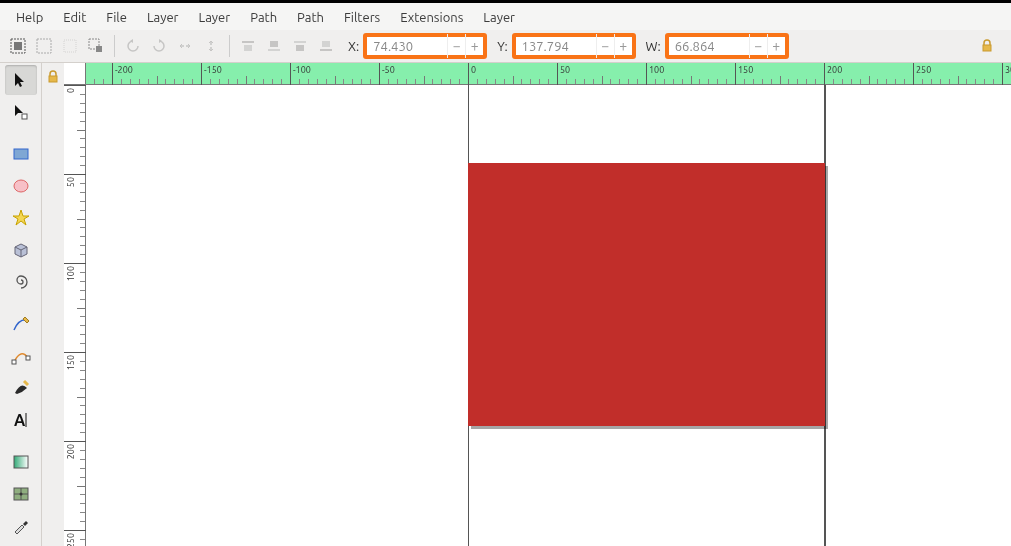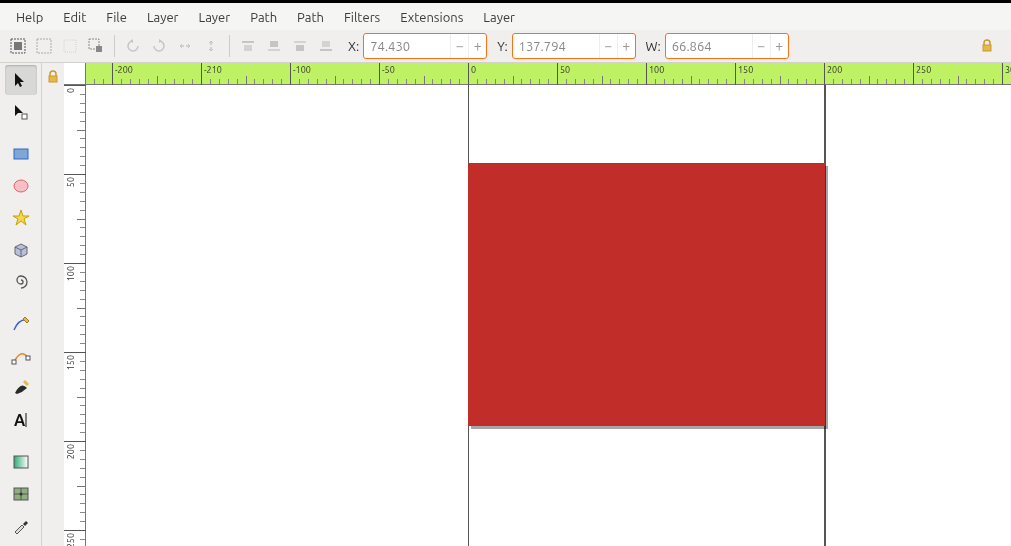--- a/index.html
+++ b/index.html
@@ -6,33 +6,33 @@
 body { width: 1011px; height: 546px; background: #f0f0f0; overflow: hidden; }
 .titlebar { height: 3px; background: #000; }
 .menubar { height: 27px; background: #f5f5f4; display: flex; align-items: center; padding: 0 6px; font-size: 13px; color: #3c3c3c; }
 .menubar .mi { padding: 4px 10px; cursor: default; }
 .toolbar { height: 33px; background: #f0efee; border-bottom: 1px solid #d4d0cc; display: flex; align-items: center; padding: 0 6px; gap: 2px; }
 .tb-btn { width: 24px; height: 24px; display: flex; align-items: center; justify-content: center; border-radius: 2px; }
 .tb-btn.disabled { opacity: 0.4; }
 .tb-sep { width: 1px; height: 22px; background: #ccc; margin: 0 4px; }
 .coord-group { display: flex; align-items: center; margin-left: 8px; gap: 4px; }
 .coord-lbl { font-size: 13px; color: #333; }
-.coord-input { width: 124px; height: 26px; border: 1px solid #f97316; border-radius: 3px; background: #fff; display: flex; align-items: center; }
+.coord-input { width: 124px; height: 26px; border: 4px solid #f97316; border-radius: 3px; background: #fff; display: flex; align-items: center; }
 .coord-input input { border: none; background: transparent; width: 80px; padding: 0 6px; font-size: 13px; color: #888; outline: none; }
 .spinbtns { display: flex; flex-direction: row; margin-left: auto; }
 .spinbtns div { width: 18px; height: 24px; display: flex; align-items: center; justify-content: center; font-size: 14px; color: #999; border-left: 1px solid #eee; cursor: pointer; }
 .lock-right { margin-left: auto; margin-right: 6px; }
 .workspace { display: flex; height: calc(546px - 3px - 27px - 33px); }
 .toolbox { width: 42px; background: #f0efee; border-right: 1px solid #d4d0cc; display: flex; flex-direction: column; align-items: center; padding-top: 2px; gap: 2px; }
 .tool { width: 32px; height: 30px; display: flex; align-items: center; justify-content: center; border-radius: 3px; }
 .tool.selected { background: #d8d8d6; box-shadow: inset 0 1px 2px rgba(0,0,0,.2); }
 .tool-gap { height: 8px; }
 .snapbar { width: 22px; background: #f0efee; display: flex; flex-direction: column; align-items: center; padding-top: 2px; gap: 4px; }
 .canvas-area { flex: 1; background: #fff; position: relative; overflow: hidden; }
-.ruler-h { position: absolute; top: 0; left: 22px; right: 0; height: 22px; background: #bef264; border-bottom: 1px solid #777; }
+.ruler-h { position: absolute; top: 0; left: 22px; right: 0; height: 22px; background: #86efac; border-bottom: 1px solid #777; }
 .ruler-h .tick-major { position: absolute; top: 0; height: 22px; border-left: 1px solid #555; }
 .ruler-h .tick-minor { position: absolute; bottom: 0; height: 5px; border-left: 1px solid #888; }
 .ruler-h .tick-med { position: absolute; bottom: 0; height: 8px; border-left: 1px solid #777; }
 .ruler-h .tick-lbl { position: absolute; top: 2px; font-size: 9px; color: #333; margin-left: 3px; }
 .ruler-v { position: absolute; top: 22px; left: 0; width: 22px; bottom: 0; background: #fff; border-right: 1px solid #777; }
 .ruler-v .tick-major { position: absolute; left: 0; width: 22px; border-top: 1px solid #555; }
 .ruler-v .tick-minor { position: absolute; right: 0; width: 5px; border-top: 1px solid #888; }
 .ruler-v .tick-med { position: absolute; right: 0; width: 8px; border-top: 1px solid #777; }
 .ruler-v .tick-lbl { position: absolute; left: 2px; font-size: 9px; color: #333; writing-mode: vertical-rl; transform: rotate(180deg); margin-top: 3px; }
 .ruler-corner { position: absolute; top: 0; left: 0; width: 22px; height: 22px; background: #fff; border-right: 1px solid #777; border-bottom: 1px solid #777; }
@@ -289,21 +289,21 @@
         <div class="tick-minor" style="left: 34.9px;"></div>
         <div class="tick-minor" style="left: 43.8px;"></div>
         <div class="tick-minor" style="left: 52.7px;"></div>
         <div class="tick-minor" style="left: 61.6px;"></div>
         <div class="tick-med" style="left: 70.5px;"></div>
         <div class="tick-minor" style="left: 79.4px;"></div>
         <div class="tick-minor" style="left: 88.3px;"></div>
         <div class="tick-minor" style="left: 97.2px;"></div>
         <div class="tick-minor" style="left: 106.1px;"></div>
         <div class="tick-major" style="left: 115px;"></div>
-        <div class="tick-lbl" style="left: 115px;">-210</div>
+        <div class="tick-lbl" style="left: 115px;">-150</div>
         <div class="tick-minor" style="left: 123.9px;"></div>
         <div class="tick-minor" style="left: 132.8px;"></div>
         <div class="tick-minor" style="left: 141.7px;"></div>
         <div class="tick-minor" style="left: 150.6px;"></div>
         <div class="tick-med" style="left: 159.5px;"></div>
         <div class="tick-minor" style="left: 168.4px;"></div>
         <div class="tick-minor" style="left: 177.3px;"></div>
         <div class="tick-minor" style="left: 186.2px;"></div>
         <div class="tick-minor" style="left: 195.1px;"></div>
         <div class="tick-major" style="left: 204px;"></div>

